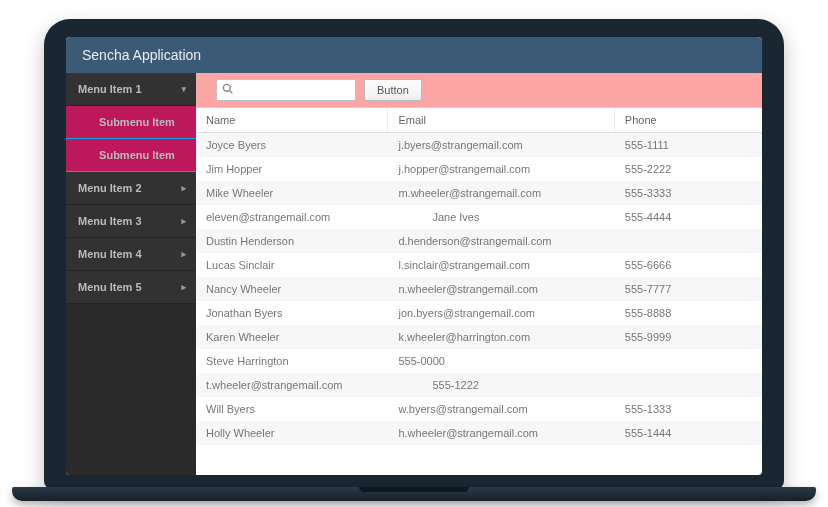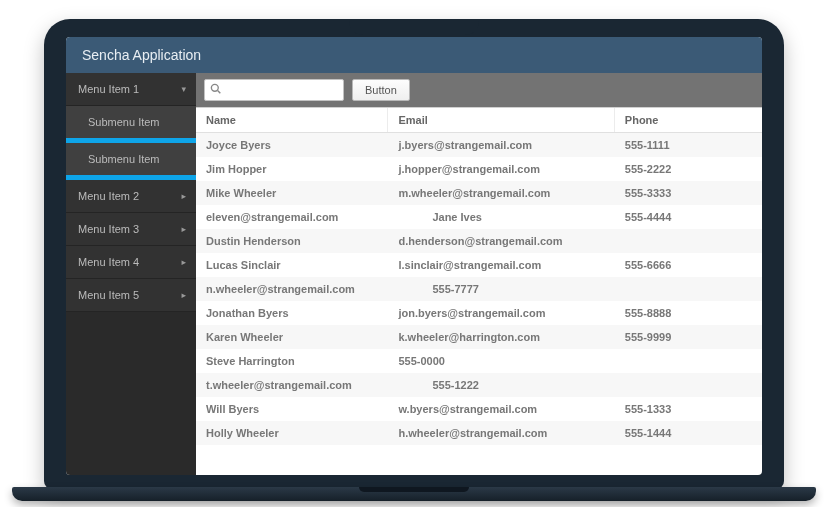--- a/index.html
+++ b/index.html
@@ -56,50 +56,52 @@
       display: flex;
       flex: 1;
       overflow: hidden;
     }
     .sidebar {
       width: 130px;
       background: #2a2a2a;
       color: #bbb;
       font-size: 11px;
       overflow-y: auto;
+      font-weight: bold;
     }
     .menu-item {
       padding: 10px 10px 10px 12px;
       display: flex;
       justify-content: space-between;
       align-items: center;
       cursor: pointer;
       background: #323232;
       border-bottom: 1px solid #242424;
     }
     .submenu-item {
       padding: 10px 10px 10px 22px;
       cursor: pointer;
-      background: #404040;
-      border-bottom: 5px solid #0ea5e9;
+      background: #be185d;
+      border-bottom: 1px solid #0ea5e9;
       color: #bbb;
+      text-align: center;
     }
     .menu-arrow {
       font-size: 9px;
       color: #999;
     }
     .main {
       flex: 1;
       display: flex;
       flex-direction: column;
       overflow: hidden;
     }
     .toolbar {
-      background: #737373;
-      padding: 6px 8px;
+      background: #fca5a5;
+      padding: 6px 20px;
       display: flex;
       gap: 8px;
       align-items: center;
       border-bottom: 1px solid #d0d0d0;
     }
     .search-wrap {
       position: relative;
       display: flex;
       align-items: center;
     }
@@ -151,21 +153,20 @@
       color: #777;
     }
     .grid-row:nth-child(odd) {
       background: #f7f7f7;
     }
     .col {
       padding: 6px 10px;
       overflow: hidden;
       text-overflow: ellipsis;
       white-space: nowrap;
-      font-weight: bold;
     }
     .col-name { width: 34%; }
     .col-email { width: 40%; }
     .col-phone { width: 26%; }
     .laptop-base {
       position: absolute;
       bottom: -12px;
       left: -32px;
       right: -32px;
       height: 14px;
@@ -271,20 +272,21 @@
               <div class="grid-row">
                 <div class="col col-name">Dustin Henderson</div>
                 <div class="col col-email">d.henderson@strangemail.com</div>
               </div>
               <div class="grid-row">
                 <div class="col col-name">Lucas Sinclair</div>
                 <div class="col col-email">l.sinclair@strangemail.com</div>
                 <div class="col col-phone">555-6666</div>
               </div>
               <div class="grid-row">
+                <div class="col col-name">Nancy Wheeler</div>
                 <div class="col col-email">n.wheeler@strangemail.com</div>
                 <div class="col col-phone">555-7777</div>
               </div>
               <div class="grid-row">
                 <div class="col col-name">Jonathan Byers</div>
                 <div class="col col-email">jon.byers@strangemail.com</div>
                 <div class="col col-phone">555-8888</div>
               </div>
               <div class="grid-row">
                 <div class="col col-name">Karen Wheeler</div>

